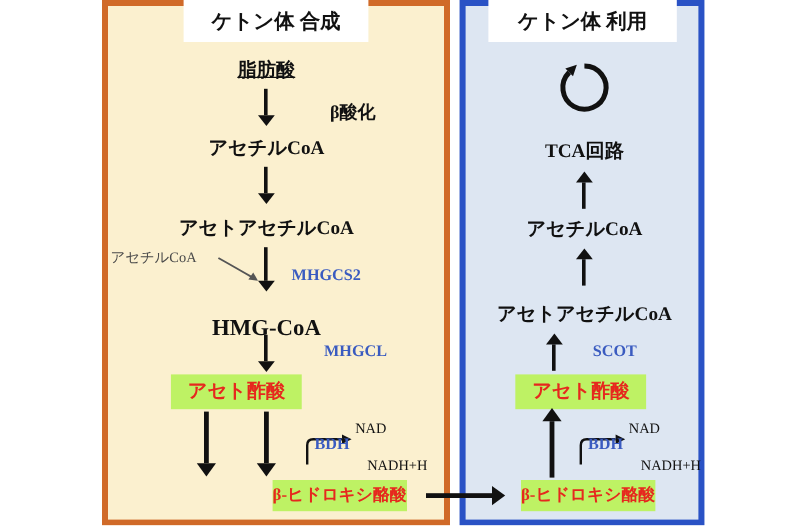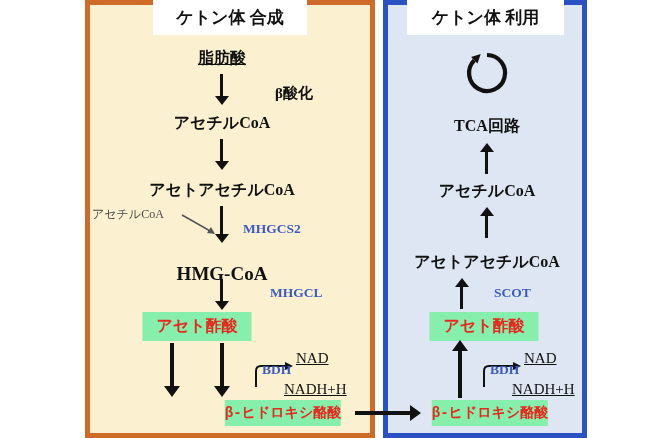--- a/index.html
+++ b/index.html
@@ -16,28 +16,28 @@
     display:flex; align-items:center; justify-content:center;
     font-weight:bold; font-size:17px; white-space:nowrap;
   }
   #title-left  { left:153px; width:154px; }
   #title-right { left:407px; width:157px; }
 
   
   .node { position:absolute; transform:translateX(-50%); font-weight:bold; font-size:16px; white-space:nowrap; z-index:2; }
   .node.big { font-size:19px; }
   .wbox {
-    position:absolute; transform:translateX(-50%); background:#86efac; color:var(--c-red,#e6281e);
-    font-weight:bold; font-size:16px; white-space:nowrap; padding:4px 14px; z-index:2;font-family:Liberation Mono, monospace;
+    position:absolute; transform:translateX(-50%); background:#bef264; color:var(--c-red,#e6281e);
+    font-weight:bold; font-size:16px; white-space:nowrap; padding:4px 14px; z-index:2;
   }
   .wbox.small { font-size:14px; padding:4px 0; }
   .wbox.mid   { font-size:15px; padding:4px 12px; }
   .enz { position:absolute; color:var(--c-enzyme_blue,#3a5bc0); font-weight:bold; font-size:13.5px; white-space:nowrap; z-index:2; }
   .sidelbl { position:absolute; font-size:12px; color:#4a4a4a; white-space:nowrap; z-index:2; }
-  .cof { position:absolute; font-size:15px; color:#111; white-space:nowrap;text-decoration:underline; }
+  .cof { position:absolute; font-size:12px; color:#111; white-space:nowrap; }
   .blabel { position:absolute; font-weight:bold; font-size:15px; white-space:nowrap; z-index:2; }
 
   
   .av, .avt { position:absolute; background:#111; z-index:2; }
   .av  { width:3px; }
   .avt { width:4px; }
   .down::after {
     content:""; position:absolute; left:50%; bottom:-9px; transform:translateX(-50%);
     width:0; height:0; border-left:7px solid transparent; border-right:7px solid transparent; border-top:9px solid #111;
   }
@@ -49,21 +49,21 @@
   .avt.up::before { top:-11px; border-left-width:8px; border-right-width:8px; border-bottom-width:11px; }
   .ah { position:absolute; height:4px; background:#111; z-index:6; }
   .ah::after {
     content:""; position:absolute; right:-10px; top:50%; transform:translateY(-50%);
     width:0; height:0; border-top:8px solid transparent; border-bottom:8px solid transparent; border-left:11px solid #111;
   }
 
   .cofgroup { position:absolute; width:104px; height:46px; z-index:2; }
   .cofgroup .nad  { left:46px; top:0; }
   .cofgroup .bdh  { left:12px; top:12px; position:absolute; }
-  .cofgroup .nadh { left:34px; top:31px; }
+  .cofgroup .nadh { left:56px; top:31px; }
   .cofgroup svg   { position:absolute; left:2px; top:11px; }
 
   .cyc { position:absolute; z-index:2; }
 </style>
 </head>
 <body>
 
 <div id="stage">
 
   <div class="panel" id="panel-synthesis"></div>

